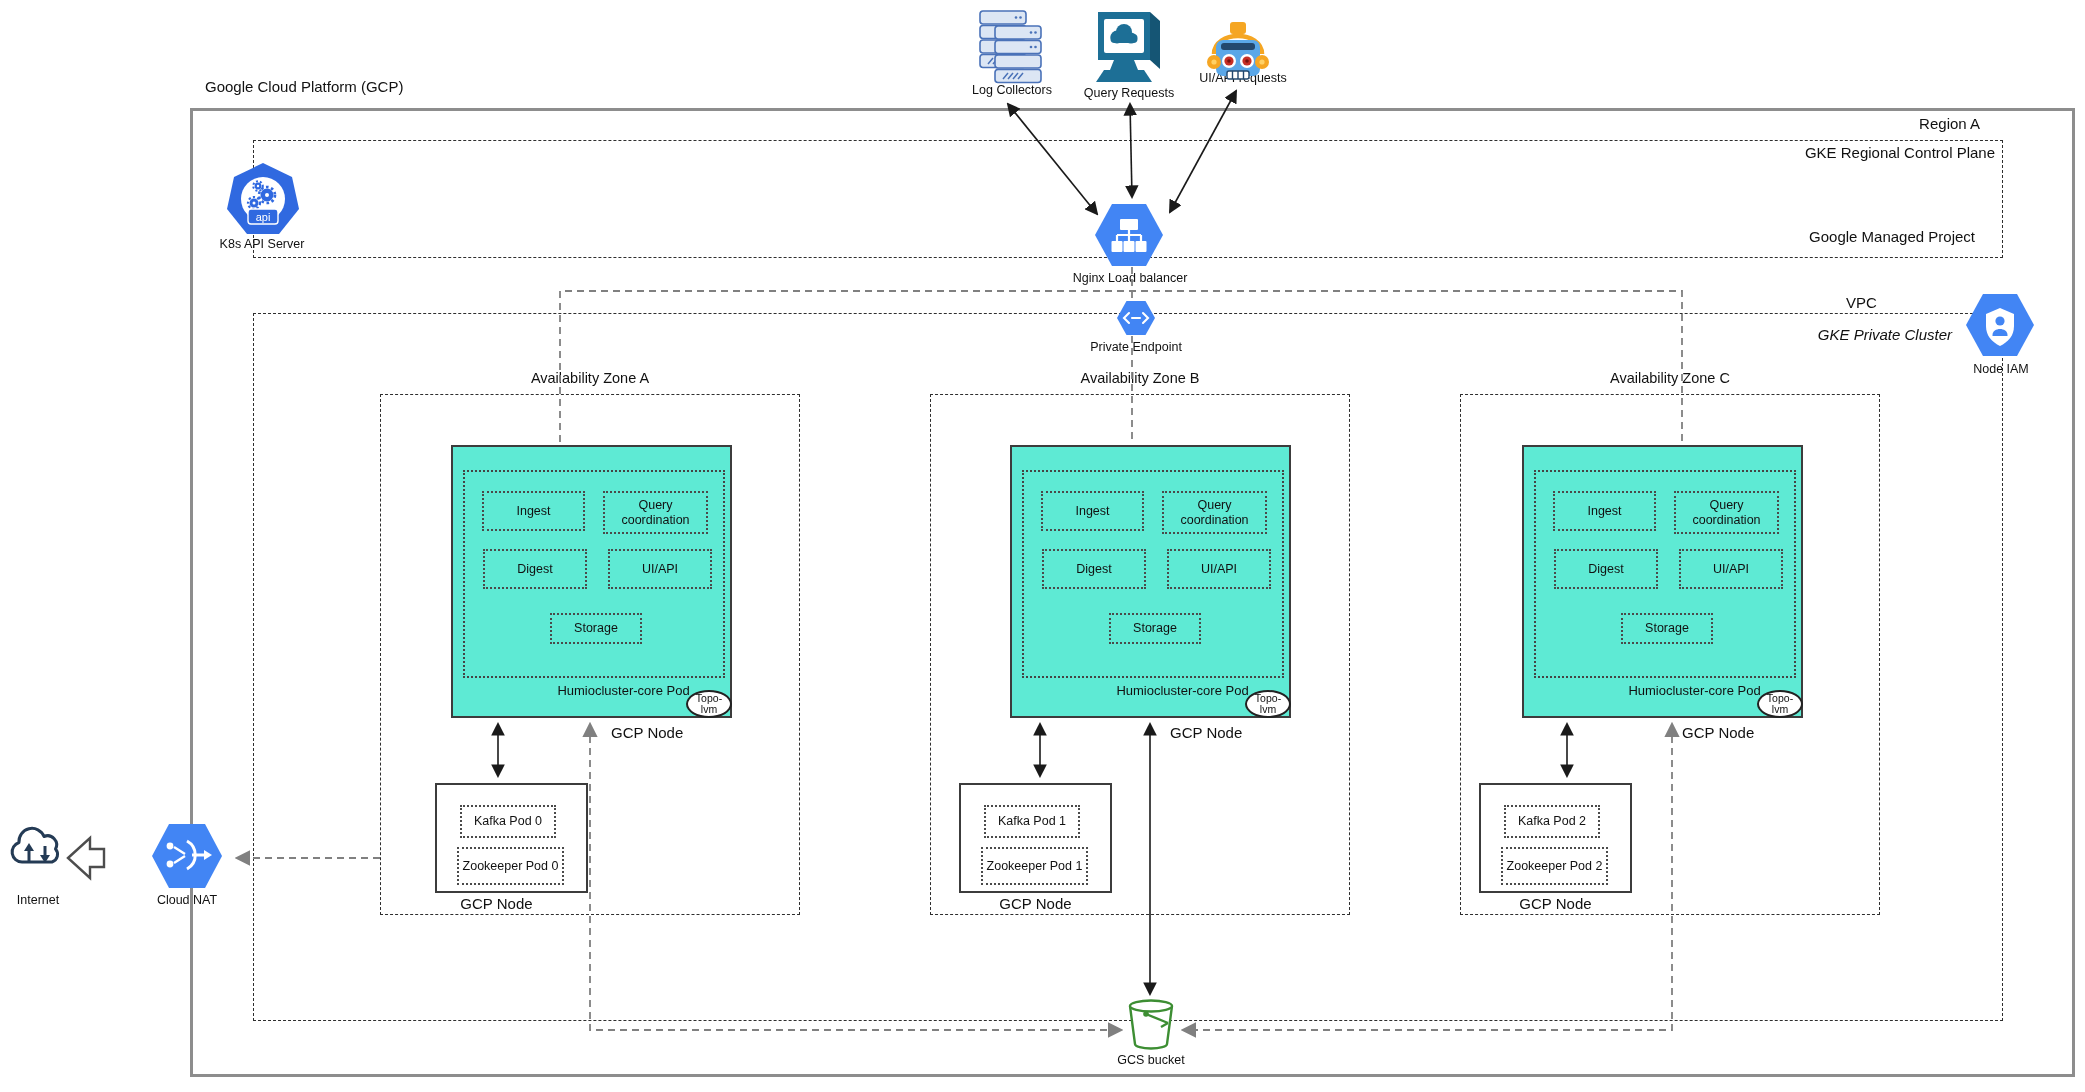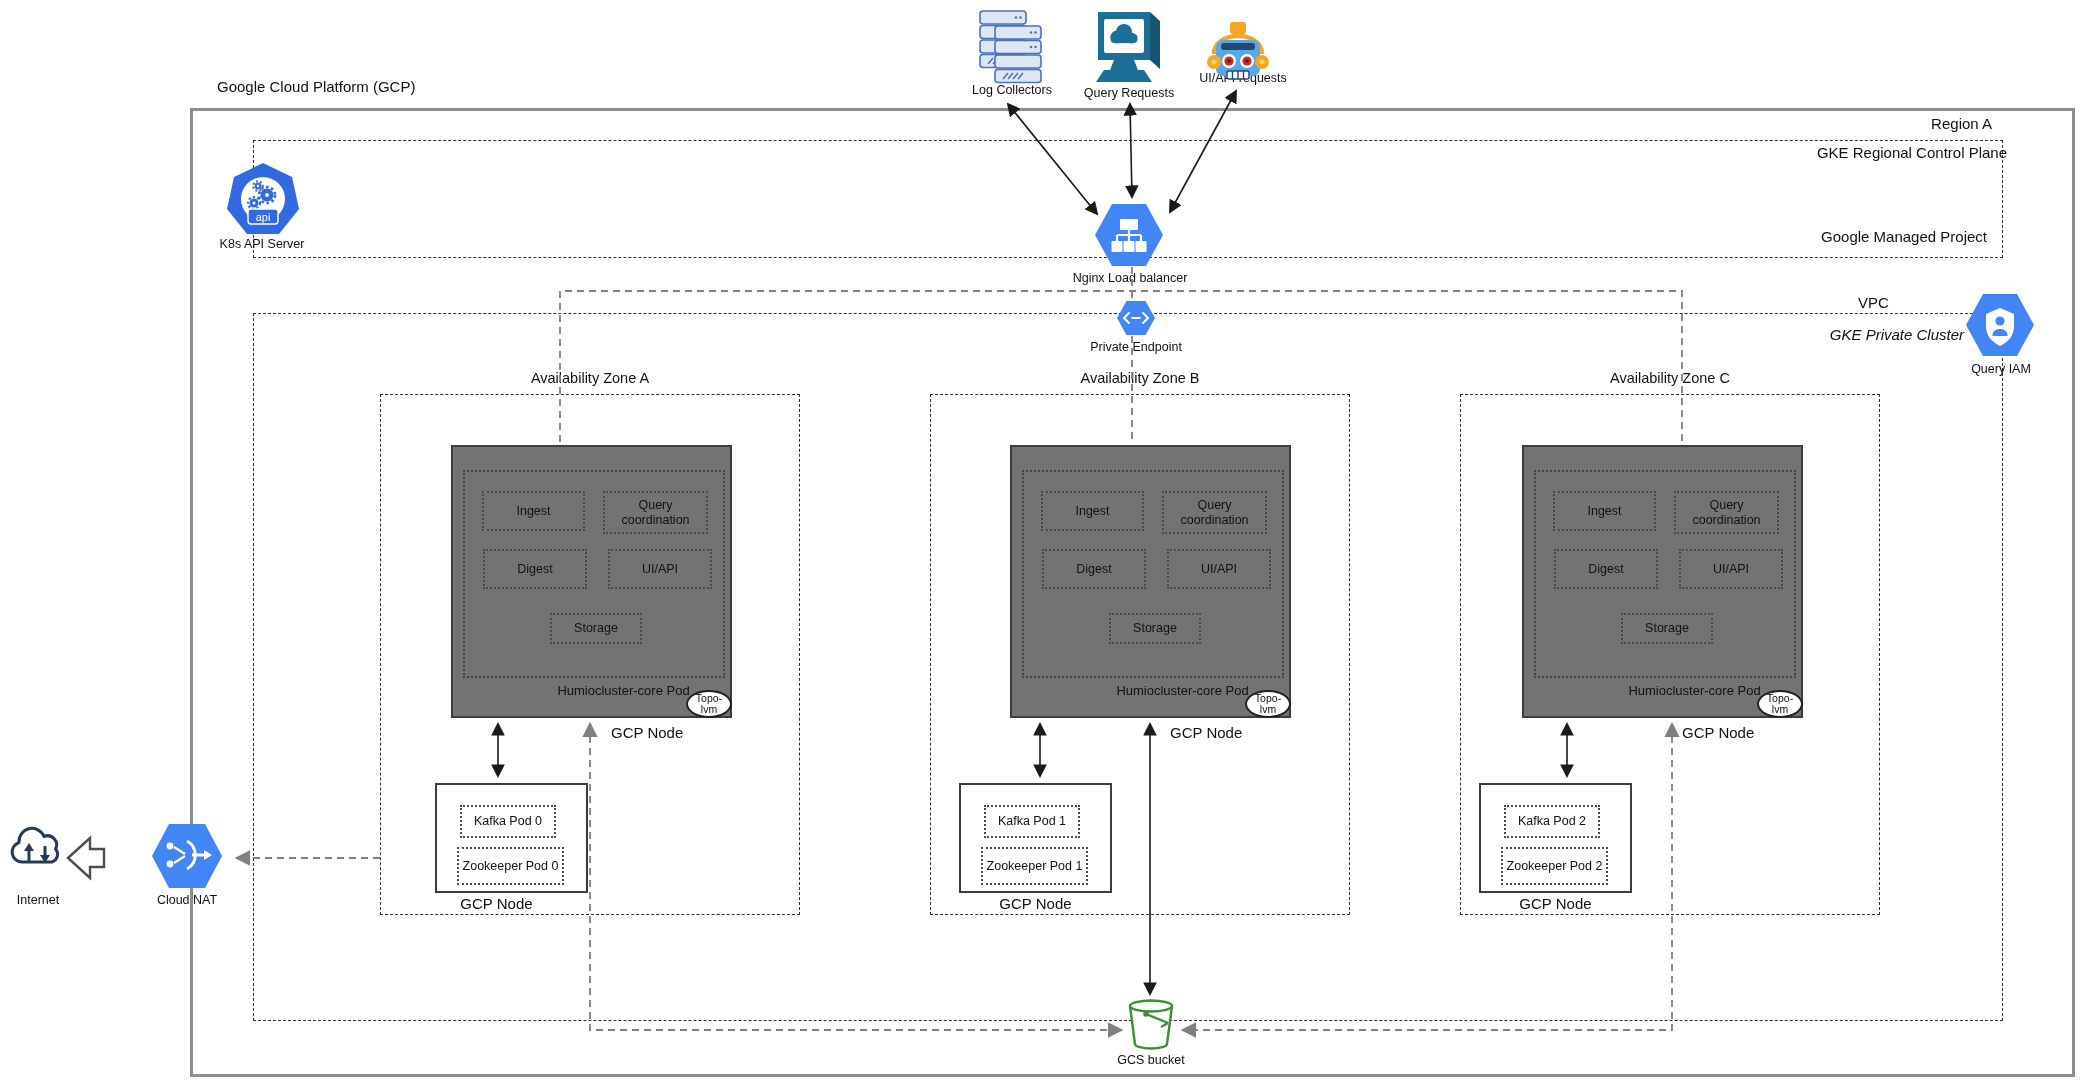--- a/index.html
+++ b/index.html
@@ -1,25 +1,25 @@
 <!DOCTYPE html>
 <html><head>
 <meta charset="utf-8">
 <style>
   html,body{margin:0;padding:0;background:#fff;}
   #canvas{position:relative;width:2085px;height:1092px;background:#fff;
           font-family:"Liberation Sans",sans-serif;color:#111;overflow:hidden;}
   .lbl{position:absolute;font-size:13px;white-space:nowrap;}
   .cap{position:absolute;font-size:12.5px;white-space:nowrap;transform:translateX(-50%);text-align:center;}
-  .big{font-size:15px;margin-left:12px;}
+  .big{font-size:15px;}
   .box-gray{position:absolute;border:3px solid #8d8d8d;box-sizing:border-box;}
   .box-dash{position:absolute;border:1.5px dashed #2e2e2e;box-sizing:border-box;}
   .zone{position:absolute;top:394px;width:420px;height:521px;border:1.5px dashed #2e2e2e;box-sizing:border-box;}
   .zone-label{position:absolute;top:-25px;left:0;width:100%;text-align:center;font-size:14.5px;}
-  .core-node{position:absolute;top:50px;width:281px;height:273px;border:2px solid #3c3c3c;background:#737373;box-sizing:border-box;}
+  .core-node{position:absolute;top:50px;width:281px;height:273px;border:2px solid #3c3c3c;background:#5eead4;box-sizing:border-box;}
   .pod-box{position:absolute;left:10px;top:23px;width:262px;height:208px;border:2px dotted #444;box-sizing:border-box;}
   .comp{position:absolute;border:2px dotted #4a4a4a;box-sizing:border-box;display:flex;align-items:center;justify-content:center;text-align:center;font-size:12.5px;line-height:1.15;}
   .pod-label{position:absolute;top:236px;left:0;width:100%;text-align:center;font-size:13px;padding-left:32px;}
   .topo{position:absolute;left:233px;top:243px;width:46px;height:28px;border:2px solid #222;border-radius:50%;
         display:flex;align-items:center;justify-content:center;text-align:center;font-size:10.5px;line-height:1.02;background:#fff;box-sizing:border-box;}
   .core-node-label{position:absolute;font-size:15px;white-space:nowrap;}
   .kafka-node{position:absolute;top:388px;width:153px;height:110px;border:2px solid #3c3c3c;background:#fff;box-sizing:border-box;}
   .kafka-label{position:absolute;top:500px;width:153px;text-align:center;font-size:15px;}
   .kpod{position:absolute;border:2px dotted #4a4a4a;box-sizing:border-box;display:flex;align-items:center;justify-content:center;text-align:center;font-size:12.5px;line-height:1.2;}
   .right{text-align:right;}
@@ -40,21 +40,21 @@
   <div class="lbl big right" style="left:1675px;top:228px;width:300px;">Google Managed Project</div>
   <div class="lbl big" style="left:1846px;top:294px;">VPC</div>
   <div class="lbl big right" style="left:1692px;top:326px;width:260px;font-style:italic;">GKE Private Cluster</div>
 
   <div class="cap" style="left:1012px;top:83px;">Log Collectors</div>
   <div class="cap" style="left:1129px;top:86px;">Query Requests</div>
   <div class="cap" style="left:1243px;top:71px;">UI/API requests</div>
   <div class="cap" style="left:262px;top:237px;">K8s API Server</div>
   <div class="cap" style="left:1130px;top:271px;">Nginx Load balancer</div>
   <div class="cap" style="left:1136px;top:340px;">Private Endpoint</div>
-  <div class="cap" style="left:2001px;top:362px;">Query IAM</div>
+  <div class="cap" style="left:2001px;top:362px;">Node IAM</div>
   <div class="cap" style="left:187px;top:893px;">Cloud NAT</div>
   <div class="cap" style="left:38px;top:893px;">Internet</div>
   <div class="cap" style="left:1151px;top:1053px;">GCS bucket</div>
 
   <div class="zone" style="left:380px;">
     <div class="zone-label">Availability Zone A</div>
     <div class="core-node" style="left:70px;">
       <div class="pod-box">
         <div class="comp" style="left:17px;top:19px;width:103px;height:40px;">Ingest</div>
         <div class="comp" style="left:138px;top:19px;width:105px;height:43px;">Query coordination</div>

